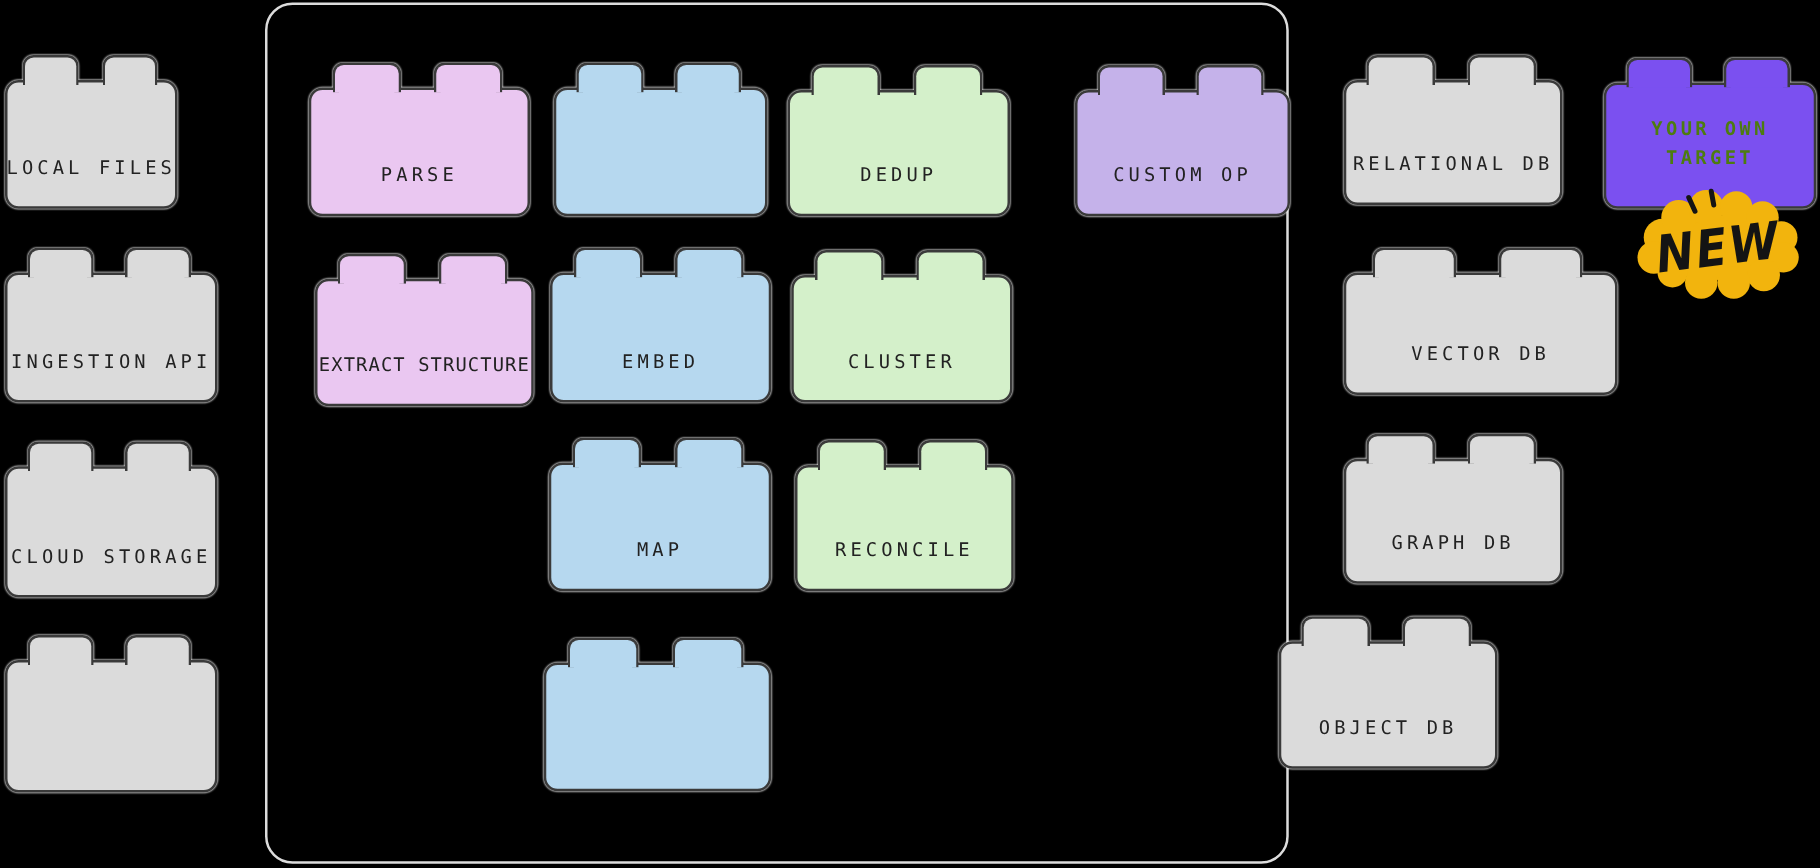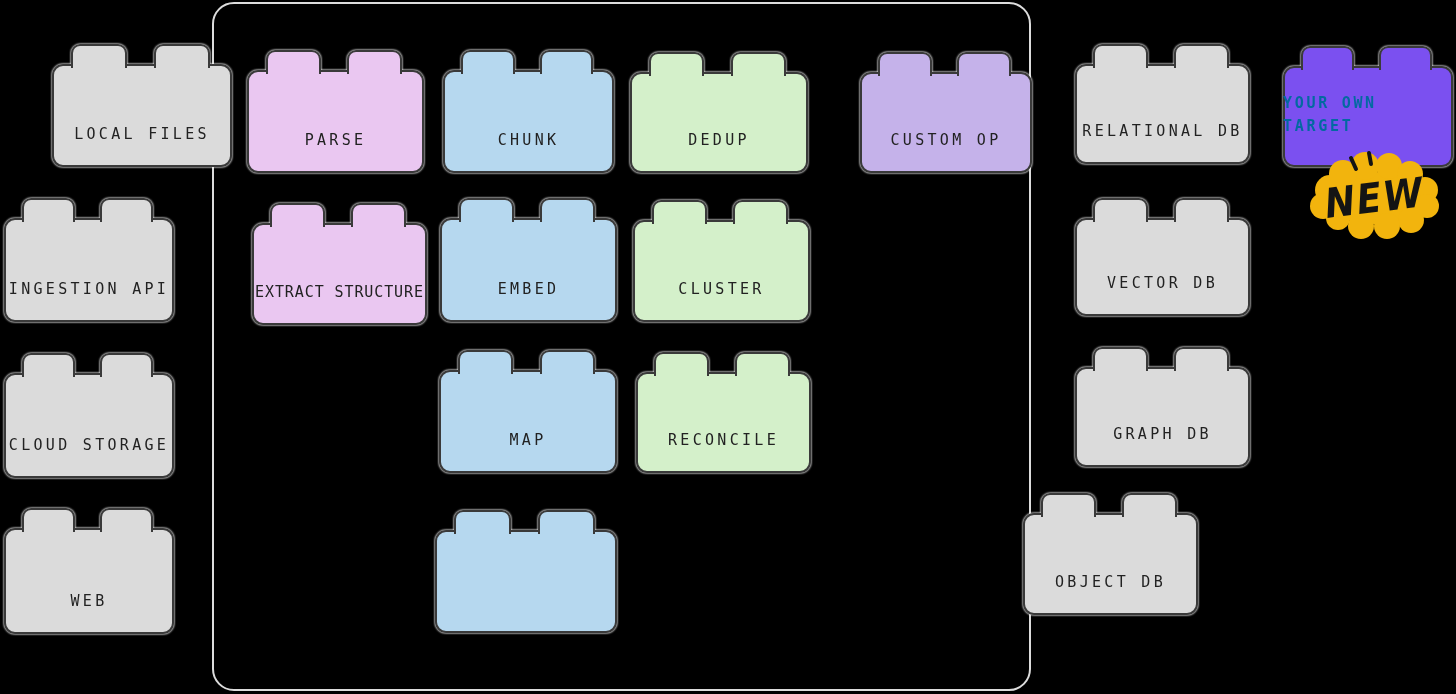--- a/index.html
+++ b/index.html
@@ -21,41 +21,41 @@
   .s1{left:10.5%}
   .s2{left:56.5%}
   .lbl{position:absolute;left:0;right:0;top:20px;bottom:0;
        display:flex;align-items:flex-end;justify-content:center;
        padding-bottom:25px;color:#222;font-size:15px;letter-spacing:.22em;
        white-space:nowrap;line-height:1;}
   .lbl.tight{letter-spacing:.06em;}
 
   
   .lbl2{position:absolute;left:0;right:0;top:20px;bottom:0;
-        display:flex;flex-direction:column;justify-content:center;
-        gap:8px;color:#0369a1;font-weight:bold;font-size:15px;letter-spacing:.18em;
+        display:flex;flex-direction:column;align-items:center;justify-content:center;
+        gap:8px;color:#4d7c0f;font-weight:bold;font-size:15px;letter-spacing:.18em;
         line-height:1;padding-bottom:4px;}
 
   
   .badge{position:absolute;left:1305px;top:148px;width:140px;height:92px;
          overflow:visible;z-index:6;}
   .badge .blob{fill:var(--gold,#f2b40d);}
   .badge .mark{stroke:var(--ink,#141414);stroke-width:4;stroke-linecap:round;fill:none;}
   .badge text{fill:var(--ink,#141414);
               font-family:"DejaVu Sans","Liberation Sans",sans-serif;
               font-weight:bold;font-style:italic;font-size:41px;letter-spacing:2px;}
 </style>
 </head>
 <body>
 
 <div id="canvas">
 
   <div class="frame" style="--c: #dcdcdc;"></div>
 
-  <div class="brick" style="left: 4px; top: 44px; width: 180px; height: 123px; margin-left: 48px; --c: #dbdbdb;">
+  <div class="brick" style="left: 4px; top: 44px; width: 138px; height: 123px; --c: #dbdbdb;">
     <div class="bbody"></div>
     <div class="stud s1"></div>
     <div class="stud s2"></div>
     <div class="lbl">LOCAL FILES</div>
   </div>
   <div class="brick" style="left: 4px; top: 198px; width: 170px; height: 124px; --c: #dbdbdb;">
     <div class="bbody"></div>
     <div class="stud s1"></div>
     <div class="stud s2"></div>
     <div class="lbl">INGESTION API</div>
@@ -63,34 +63,32 @@
   <div class="brick" style="left: 4px; top: 353px; width: 170px; height: 125px; --c: #dbdbdb;">
     <div class="bbody"></div>
     <div class="stud s1"></div>
     <div class="stud s2"></div>
     <div class="lbl">CLOUD STORAGE</div>
   </div>
   <div class="brick" style="left: 4px; top: 508px; width: 170px; height: 126px; --c: #dbdbdb;">
     <div class="bbody"></div>
     <div class="stud s1"></div>
     <div class="stud s2"></div>
-    <div class="lbl">WEB</div>
   </div>
 
   <div class="brick" style="left: 247px; top: 50px; width: 177px; height: 123px; --c: #eac7f1;">
     <div class="bbody"></div>
     <div class="stud s1"></div>
     <div class="stud s2"></div>
     <div class="lbl">PARSE</div>
   </div>
   <div class="brick" style="left: 443px; top: 50px; width: 171px; height: 123px; --c: #b6d8ef;">
     <div class="bbody"></div>
     <div class="stud s1"></div>
     <div class="stud s2"></div>
-    <div class="lbl">CHUNK</div>
   </div>
   <div class="brick" style="left: 630px; top: 52px; width: 178px; height: 121px; --c: #d4f0ca;">
     <div class="bbody"></div>
     <div class="stud s1"></div>
     <div class="stud s2"></div>
     <div class="lbl">DEDUP</div>
   </div>
   <div class="brick" style="left: 837px; top: 52px; width: 172px; height: 121px; margin-left: 23px; --c: #c5b2ea;">
     <div class="bbody"></div>
     <div class="stud s1"></div>
@@ -136,21 +134,21 @@
     <div class="stud s2"></div>
     <div class="lbl"></div>
   </div>
 
   <div class="brick" style="left: 1075px; top: 44px; width: 175px; height: 120px; --c: #dbdbdb;">
     <div class="bbody"></div>
     <div class="stud s1"></div>
     <div class="stud s2"></div>
     <div class="lbl">RELATIONAL DB</div>
   </div>
-  <div class="brick" style="left: 1075px; top: 198px; width: 175px; height: 118px; --c: #dbdbdb;">
+  <div class="brick" style="left: 1075px; top: 198px; width: 175px; height: 118px; padding-left: 44px; --c: #dbdbdb;">
     <div class="bbody"></div>
     <div class="stud s1"></div>
     <div class="stud s2"></div>
     <div class="lbl">VECTOR DB</div>
   </div>
   <div class="brick" style="left: 1075px; top: 347px; width: 175px; height: 120px; --c: #dbdbdb;">
     <div class="bbody"></div>
     <div class="stud s1"></div>
     <div class="stud s2"></div>
     <div class="lbl">GRAPH DB</div>

